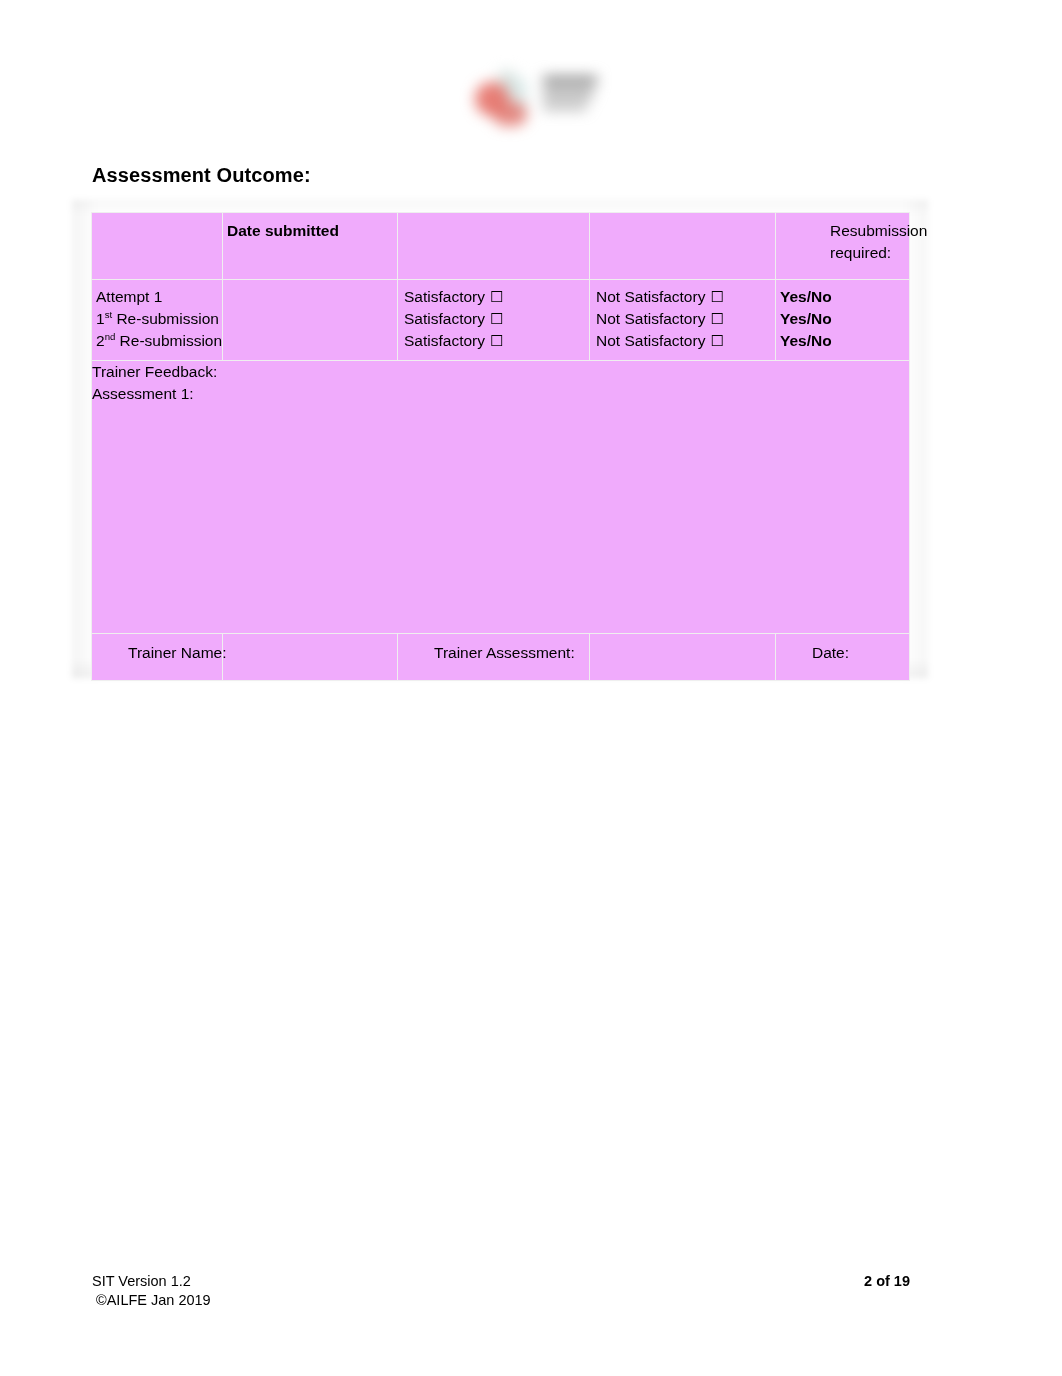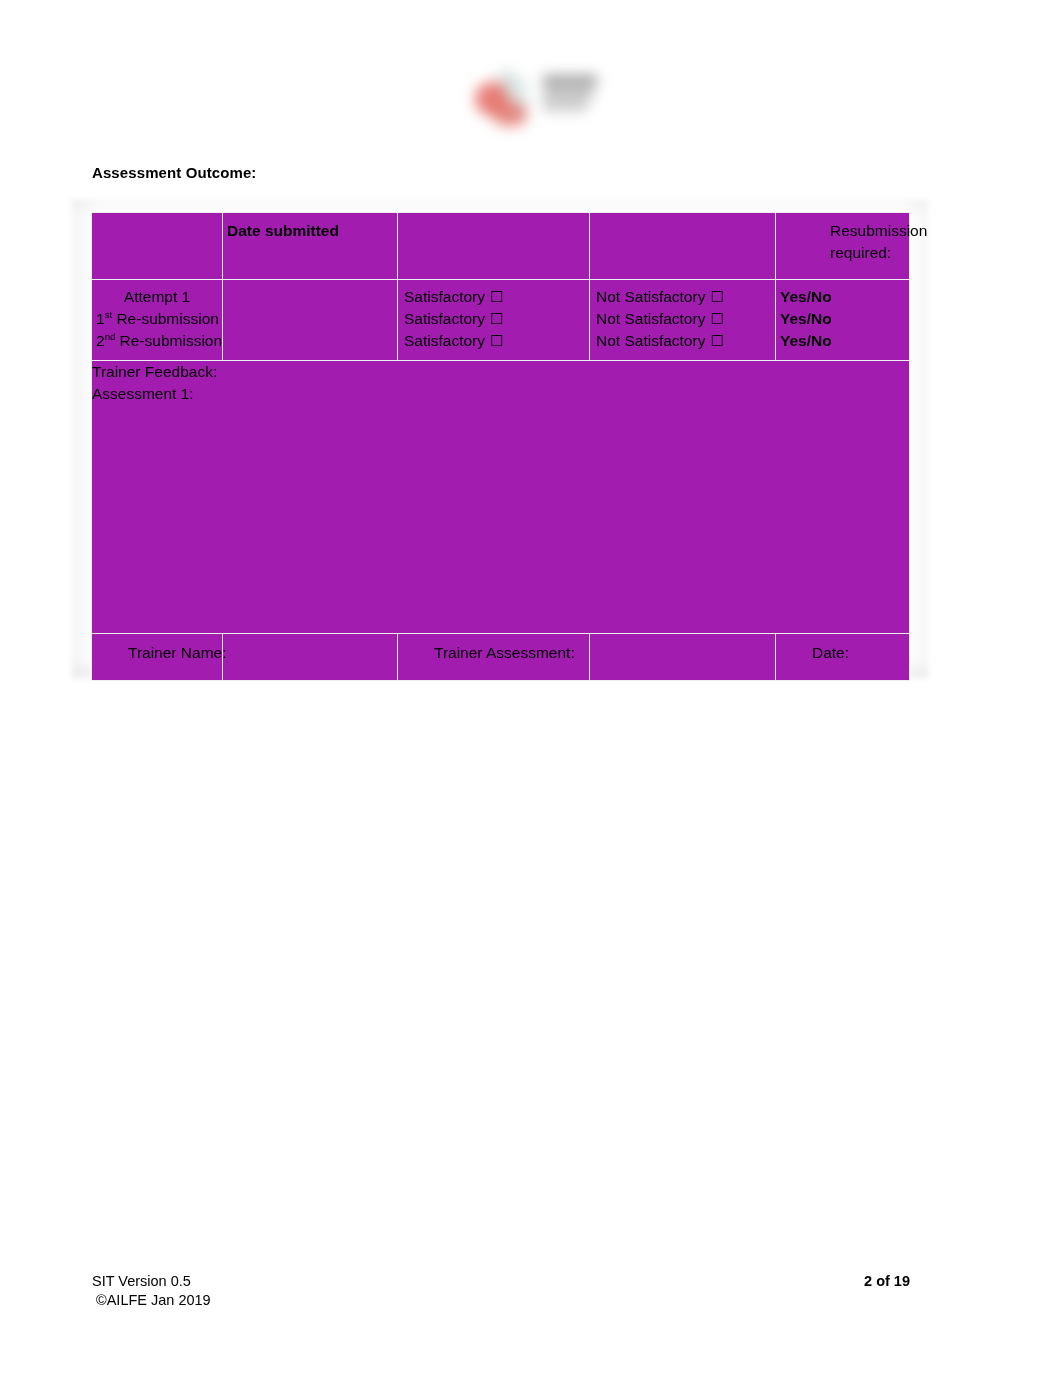--- a/index.html
+++ b/index.html
@@ -83,62 +83,62 @@
   }
   .logo-text-block i.l1 { width: 54px; height: 9px; }
   .logo-text-block i.l2 { width: 50px; height: 8px; opacity: .8; }
   .logo-text-block i.l3 { width: 44px; height: 7px; opacity: .65; }
 
   
   .page-heading {
     position: absolute;
     left: 92px;
     top: 164px;
-    font-size: 15px;
+    font-size: 20px;
     font-weight: bold;
     letter-spacing: .1px;
   }
 
   
   .outcome-table {
     position: absolute;
     left: 91px;
     top: 212px;
     width: 818px;
     border-collapse: collapse;
     table-layout: fixed;
     font-size: 15.5px;
     line-height: 1.42;
   }
   .outcome-table td {
     border: 1px solid #efefef;
     vertical-align: top;
     padding: 0;
-    background: #a21caf;
+    background: #f0abfc;
   }
   .col-a { width: 131px; }
   .col-b { width: 175px; }
   .col-c { width: 192px; }
   .col-d { width: 186px; }
   .col-e { width: 134px; }
 
   .cell-pad { padding: 7px 4px 7px 4px; }
 
   .hdr-row td { height: 66px; }
   .hdr-bold {
     font-weight: bold;
     padding: 7px 4px 0 4px;
   }
   .hdr-plain {
     padding: 7px 4px 0 6px;
     line-height: 1.45;
     margin-left: 48px;
   }
 
-  .attempts-cell { padding: 6px 4px 4px 4px; text-align: center; }
+  .attempts-cell { padding: 6px 4px 4px 4px; }
   .attempt-line { white-space: nowrap; }
   .attempt-line sup {
     font-size: .62em;
     vertical-align: super;
     line-height: 0;
   }
 
   .result-cell { padding: 6px 4px 4px 6px; }
   .result-line { white-space: nowrap; }
   .cbx {
@@ -316,18 +316,18 @@
       <td>
         <div class="sign-label">Date:</div>
       </td>
     </tr>
   </tbody>
 </table>
 
 <div class="footer">
   <div class="footer-row">
     <div>
-      <div>SIT Version 0.5</div>
+      <div>SIT Version 1.2</div>
       <div class="footer-left-line2">©AILFE Jan 2019</div>
     </div>
     <div class="footer-page"><b>2</b><span> of </span><b>19</b></div>
   </div>
 </div>
 
 </body></html>

